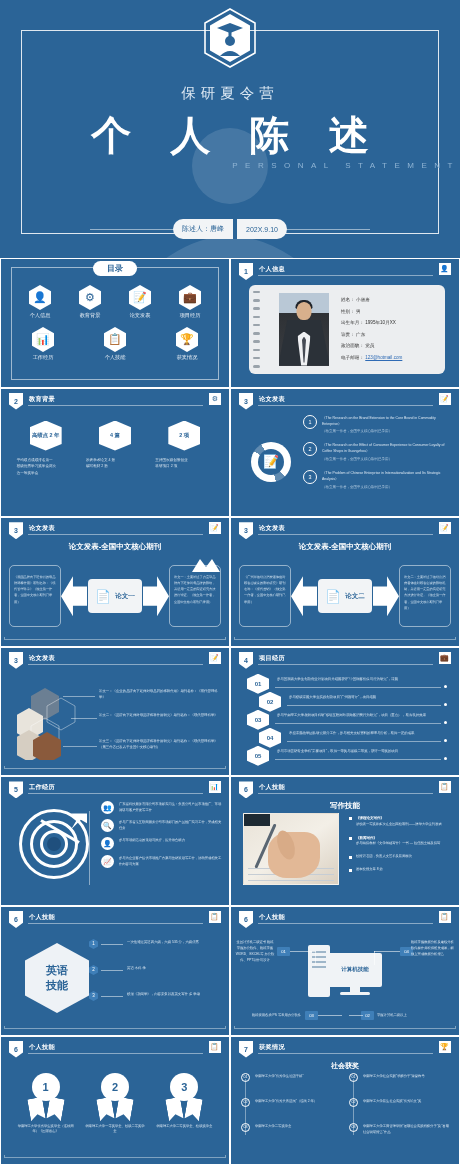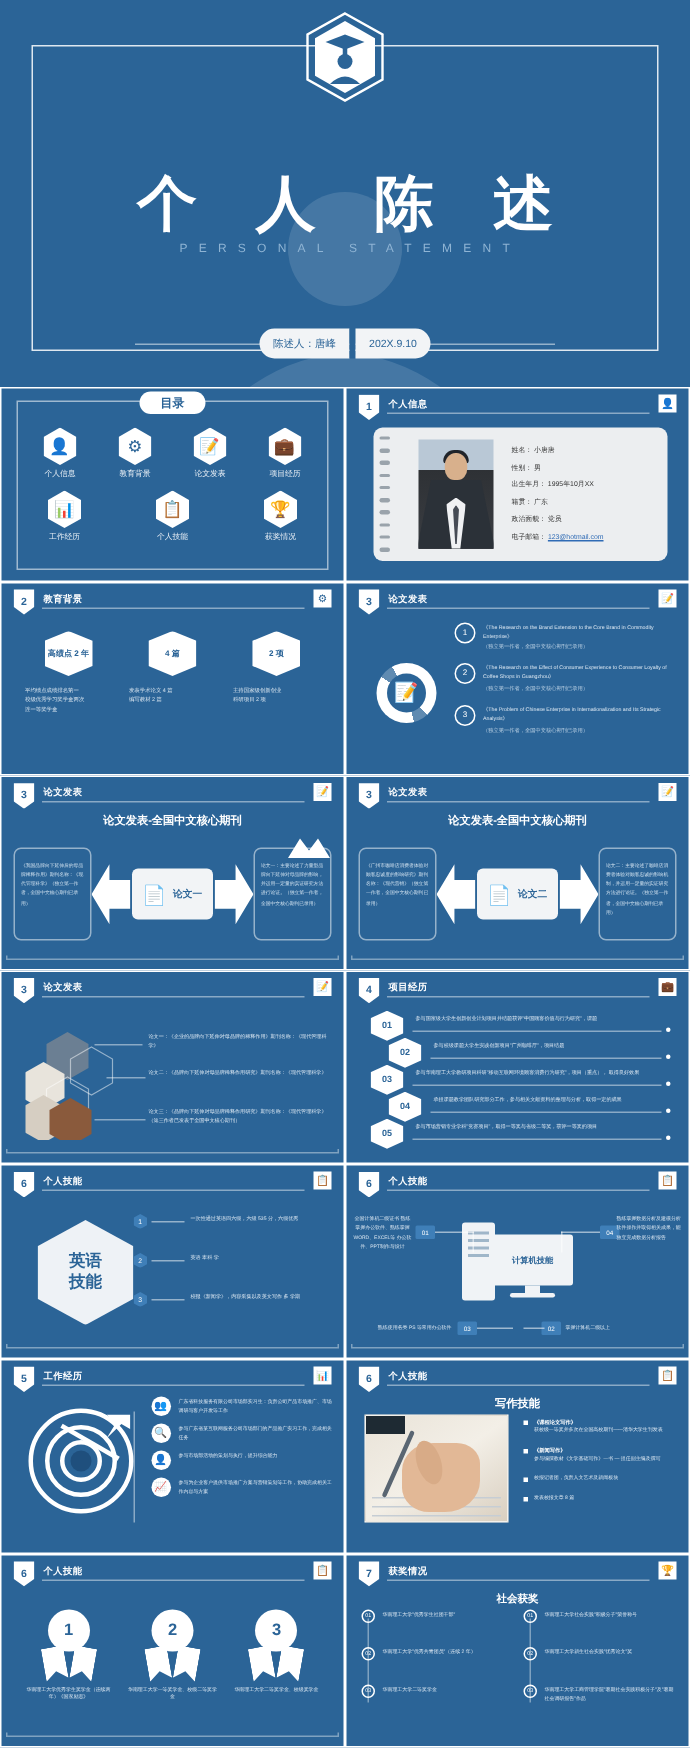--- a/index.html
+++ b/index.html
@@ -32,21 +32,21 @@
   .ts-sub{
     position:absolute; top:84px; left:0; right:0; text-align:center;
     color:#dbe7f2; font-size:14.5px; letter-spacing:5px;
   }
   .ts-main{
     position:absolute; top:108px; left:0; right:0; text-align:center;
     color:#ffffff; font-size:40px; font-weight:bold; letter-spacing:14px;
     text-indent:14px;
   }
   .ts-en{
-    position:absolute; top:161px; left:0; right:0; text-align:center;
+    position:absolute; top:161px; left:0; right:0; text-align:right;
     color:#8fb4d4; font-size:8px; letter-spacing:7.5px; text-indent:7px;
   }
   .ts-footline{
     position:absolute; top:229px; left:90px; right:90px; height:1px;
     background:rgba(255,255,255,.5);
   }
   .ts-pill-wrap{
     position:absolute; top:219px; left:0; right:0; display:flex;
     justify-content:center; align-items:center; gap:0;
   }
@@ -325,20 +325,21 @@
     </svg>
     <div class="title-frame"></div>
     <svg class="badge-hex" viewBox="0 0 54 60">
       <polygon points="27,1 52,15 52,45 27,59 2,45 2,15" fill="none" stroke="#ffffff" stroke-width="1.6"></polygon>
       <polygon points="27,6 47,17.5 47,42.5 27,54 7,42.5 7,17.5" fill="#ffffff"></polygon>
       <path d="M14 20 L27 15 L40 20 L27 25 Z" fill="#2b6497"></path>
       <rect x="25.5" y="24" width="3" height="6" fill="#2b6497"></rect>
       <circle cx="27" cy="33" r="5" fill="#2b6497"></circle>
       <path d="M17 48 q10 -10 20 0 z" fill="#2b6497"></path>
     </svg>
+    <div class="ts-sub">保研夏令营</div>
     <div class="ts-main">个 人 陈 述</div>
     <div class="ts-en">PERSONAL STATEMENT</div>
     <div class="ts-footline"></div>
     <div class="ts-pill-wrap">
       <div class="ts-pill l">陈述人：唐峰</div>
       <div class="ts-pill-div"></div>
       <div class="ts-pill r">202X.9.10</div>
     </div>
   </div>
 
@@ -627,20 +628,110 @@
             </div>
           </div>
         </div>
       </div>
     </div>
 
     <div class="row">
 
       <div class="slide">
         <div class="sh">
+          <div class="num">5</div>
+          <div class="ttl">工作经历</div>
+          <div class="line"></div>
+          <div class="ico">📊</div>
+        </div>
+        <div class="slide-body">
+          <div class="target">
+            <div class="tring" style="left:0;top:0;width:70px;height:70px;"></div>
+            <div class="tring" style="left:11px;top:11px;width:48px;height:48px;"></div>
+            <div class="tring" style="left:21px;top:21px;width:28px;height:28px;"></div>
+            <div class="tcenter"></div>
+            <div class="arrowshaft"></div>
+            <div class="fletch"></div>
+          </div>
+          <div class="wk-conn"></div>
+          <div class="wk-items">
+            <div class="wk-item">
+              <div class="wk-ico">👥</div>
+              <div class="wk-tx">广东省科技服务有限公司市场部实习生：负责公司产品市场推广、市场调研与客户开发等工作</div>
+            </div>
+            <div class="wk-item">
+              <div class="wk-ico">🔍</div>
+              <div class="wk-tx">参与广东省某互联网服务公司市场部门的产品推广实习工作，完成相关任务</div>
+            </div>
+            <div class="wk-item">
+              <div class="wk-ico">👤</div>
+              <div class="wk-tx">参与市场部活动的策划与执行，提升综合能力</div>
+            </div>
+            <div class="wk-item">
+              <div class="wk-ico">📈</div>
+              <div class="wk-tx">参与为企业客户提供市场推广方案与营销策划等工作，协助完成相关工作内容与方案</div>
+            </div>
+          </div>
+        </div>
+      </div>
+
+      <div class="slide">
+        <div class="sh">
+          <div class="num">6</div>
+          <div class="ttl">个人技能</div>
+          <div class="line"></div>
+          <div class="ico">📋</div>
+        </div>
+        <div class="slide-body">
+          <div class="slide-title">写作技能</div>
+          <div class="wimg">
+            <div class="corner"></div>
+              <div class="ruleA"></div>
+              <div class="ruleB"></div>
+              <div class="ruleC"></div>
+            <div class="pen"></div>
+              <div class="hand"></div>
+              <div class="thumb"></div>
+          </div>
+          <div class="ws-items">
+            <div class="ws-item">
+              <div class="ws-sq"></div>
+              <div class="ws-tx">
+                <b>《课程论文写作》</b>
+                <span>获校级一等奖并多次在全国高校期刊——清华大学生刊发表</span>
+              </div>
+            </div>
+            <div class="ws-item">
+              <div class="ws-sq"></div>
+              <div class="ws-tx">
+                <b>《新闻写作》</b>
+                <span>参与编撰教材《文学基础写作》一书 — 担任副主编及撰写</span>
+              </div>
+            </div>
+            <div class="ws-item">
+              <div class="ws-sq"></div>
+              <div class="ws-tx">
+                <span>校报记者团，负责人文艺术及新闻板块</span>
+              </div>
+            </div>
+            <div class="ws-item">
+              <div class="ws-sq"></div>
+              <div class="ws-tx">
+                <span>发表校报文章 8 篇</span>
+              </div>
+            </div>
+          </div>
+        </div>
+      </div>
+    </div>
+
+    <div class="row">
+
+      <div class="slide">
+        <div class="sh">
           <div class="num">6</div>
           <div class="ttl">个人技能</div>
           <div class="line"></div>
           <div class="ico">📋</div>
         </div>
         <div class="slide-body">
           <div class="enghex">
             <div>英语</div>
             <div>技能</div>
           </div>
@@ -702,110 +793,20 @@
           <div class="cline" style="left:118px; top:88px; width:14px; height:.8px;"></div>
           <div class="framebar"></div>
         </div>
       </div>
     </div>
 
     <div class="row">
 
       <div class="slide">
         <div class="sh">
-          <div class="num">5</div>
-          <div class="ttl">工作经历</div>
-          <div class="line"></div>
-          <div class="ico">📊</div>
-        </div>
-        <div class="slide-body">
-          <div class="target">
-            <div class="tring" style="left:0;top:0;width:70px;height:70px;"></div>
-            <div class="tring" style="left:11px;top:11px;width:48px;height:48px;"></div>
-            <div class="tring" style="left:21px;top:21px;width:28px;height:28px;"></div>
-            <div class="tcenter"></div>
-            <div class="arrowshaft"></div>
-            <div class="fletch"></div>
-          </div>
-          <div class="wk-conn"></div>
-          <div class="wk-items">
-            <div class="wk-item">
-              <div class="wk-ico">👥</div>
-              <div class="wk-tx">广东省科技服务有限公司市场部实习生：负责公司产品市场推广、市场调研与客户开发等工作</div>
-            </div>
-            <div class="wk-item">
-              <div class="wk-ico">🔍</div>
-              <div class="wk-tx">参与广东省某互联网服务公司市场部门的产品推广实习工作，完成相关任务</div>
-            </div>
-            <div class="wk-item">
-              <div class="wk-ico">👤</div>
-              <div class="wk-tx">参与市场部活动的策划与执行，提升综合能力</div>
-            </div>
-            <div class="wk-item">
-              <div class="wk-ico">📈</div>
-              <div class="wk-tx">参与为企业客户提供市场推广方案与营销策划等工作，协助完成相关工作内容与方案</div>
-            </div>
-          </div>
-        </div>
-      </div>
-
-      <div class="slide">
-        <div class="sh">
-          <div class="num">6</div>
-          <div class="ttl">个人技能</div>
-          <div class="line"></div>
-          <div class="ico">📋</div>
-        </div>
-        <div class="slide-body">
-          <div class="slide-title">写作技能</div>
-          <div class="wimg">
-            <div class="corner"></div>
-              <div class="ruleA"></div>
-              <div class="ruleB"></div>
-              <div class="ruleC"></div>
-            <div class="pen"></div>
-              <div class="hand"></div>
-              <div class="thumb"></div>
-          </div>
-          <div class="ws-items">
-            <div class="ws-item">
-              <div class="ws-sq"></div>
-              <div class="ws-tx">
-                <b>《课程论文写作》</b>
-                <span>获校级一等奖并多次在全国高校期刊——清华大学生刊发表</span>
-              </div>
-            </div>
-            <div class="ws-item">
-              <div class="ws-sq"></div>
-              <div class="ws-tx">
-                <b>《新闻写作》</b>
-                <span>参与编撰教材《文学基础写作》一书 — 担任副主编及撰写</span>
-              </div>
-            </div>
-            <div class="ws-item">
-              <div class="ws-sq"></div>
-              <div class="ws-tx">
-                <span>校报记者团，负责人文艺术及新闻板块</span>
-              </div>
-            </div>
-            <div class="ws-item">
-              <div class="ws-sq"></div>
-              <div class="ws-tx">
-                <span>发表校报文章 8 篇</span>
-              </div>
-            </div>
-          </div>
-        </div>
-      </div>
-    </div>
-
-    <div class="row">
-
-      <div class="slide">
-        <div class="sh">
           <div class="num">6</div>
           <div class="ttl">个人技能</div>
           <div class="line"></div>
           <div class="ico">📋</div>
         </div>
         <div class="slide-body">
           <div class="rib-row">
             <div class="rib">
               <div class="rib-circle">1</div>
               <div class="rib-tails">

